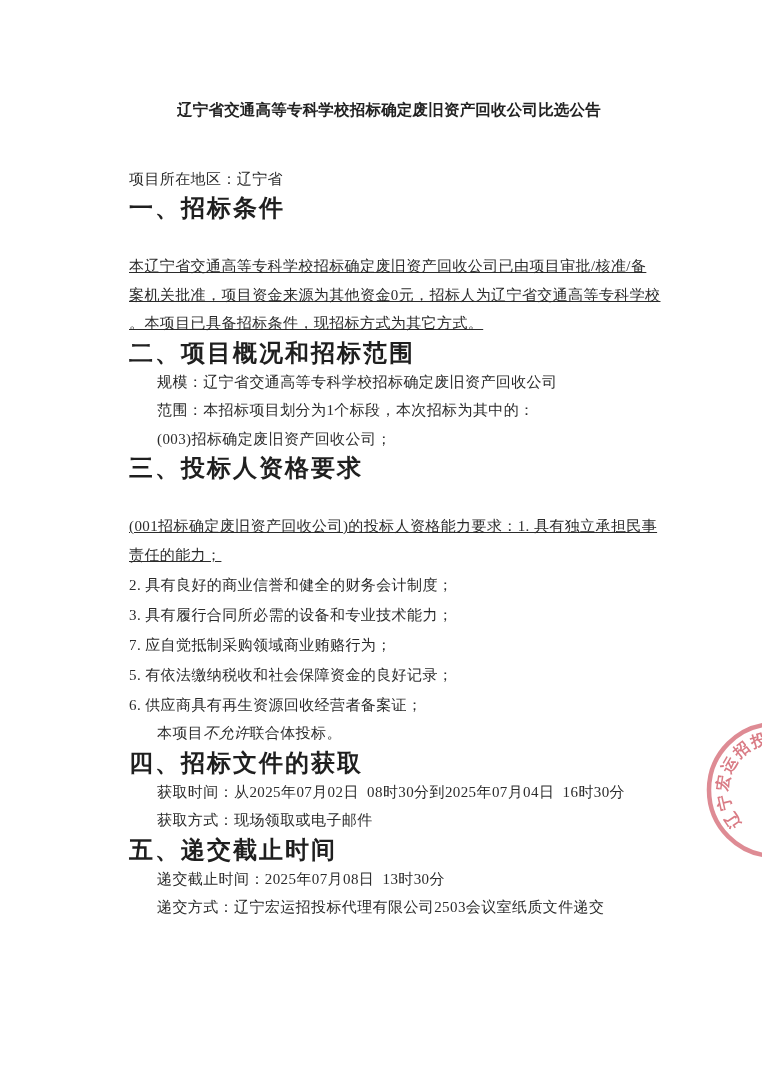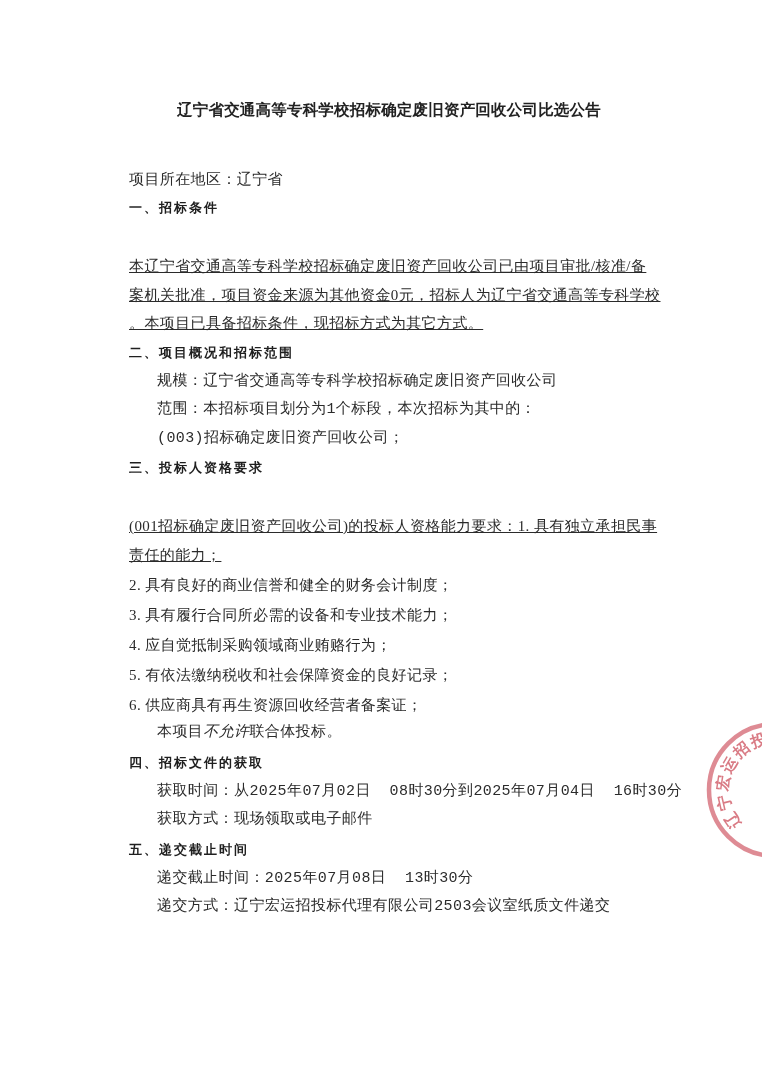--- a/index.html
+++ b/index.html
@@ -30,28 +30,28 @@
     color:#222;
   }
   .doc-subtitle {
     text-align:center;
     margin-top:6px;
     font-weight:bold;
   }
   .location-line { margin-top:40px; }
   .sec-heading {
     font-weight:bold;
-    font-size:13px;
+    font-size:24px;
     line-height:30px;
     letter-spacing:2px;
     color:#1f1f1f;
     white-space:pre;
   }
   .para-gap { margin-top:29px;text-decoration:underline; }
-  .indent-1 { padding-left:28px;font-family:Liberation Mono, monospace; }
+  .indent-1 { padding-left:28px; }
   .req-item { margin-top:1.5px; }
   .joint-line em { font-style:italic; font-weight:normal; }
   .stamp {
     position:absolute;
     left:690px; top:705px;
     width:170px; height:170px;
     pointer-events:none;
   }
 </style>
 </head>
@@ -76,21 +76,21 @@
     <div class="line indent-1">范围：本招标项目划分为1个标段，本次招标为其中的：</div>
     <div class="line indent-1">(003)招标确定废旧资产回收公司；</div>
 
     <div class="sec-heading">三、投标人资格要求</div>
     <div class="para-gap">
       <div class="line">(001招标确定废旧资产回收公司)的投标人资格能力要求：1. 具有独立承担民事</div>
       <div class="line">责任的能力；</div>
     </div>
     <div class="line req-item">2. 具有良好的商业信誉和健全的财务会计制度；</div>
     <div class="line req-item">3. 具有履行合同所必需的设备和专业技术能力；</div>
-    <div class="line req-item">4. 应自觉抵制采购领域商业贿赂行为；</div>
+    <div class="line req-item">7. 应自觉抵制采购领域商业贿赂行为；</div>
     <div class="line req-item">5. 有依法缴纳税收和社会保障资金的良好记录；</div>
     <div class="line req-item">6. 供应商具有再生资源回收经营者备案证；</div>
     <div class="line indent-1 joint-line"><span>本项目</span><em>不允许</em><span>联合体投标。</span></div>
 
     <div class="sec-heading">四、招标文件的获取</div>
     <div class="line indent-1">获取时间：从2025年07月02日  08时30分到2025年07月04日  16时30分</div>
     <div class="line indent-1">获取方式：现场领取或电子邮件</div>
 
     <div class="sec-heading">五、递交截止时间</div>
     <div class="line indent-1">递交截止时间：2025年07月08日  13时30分</div>

